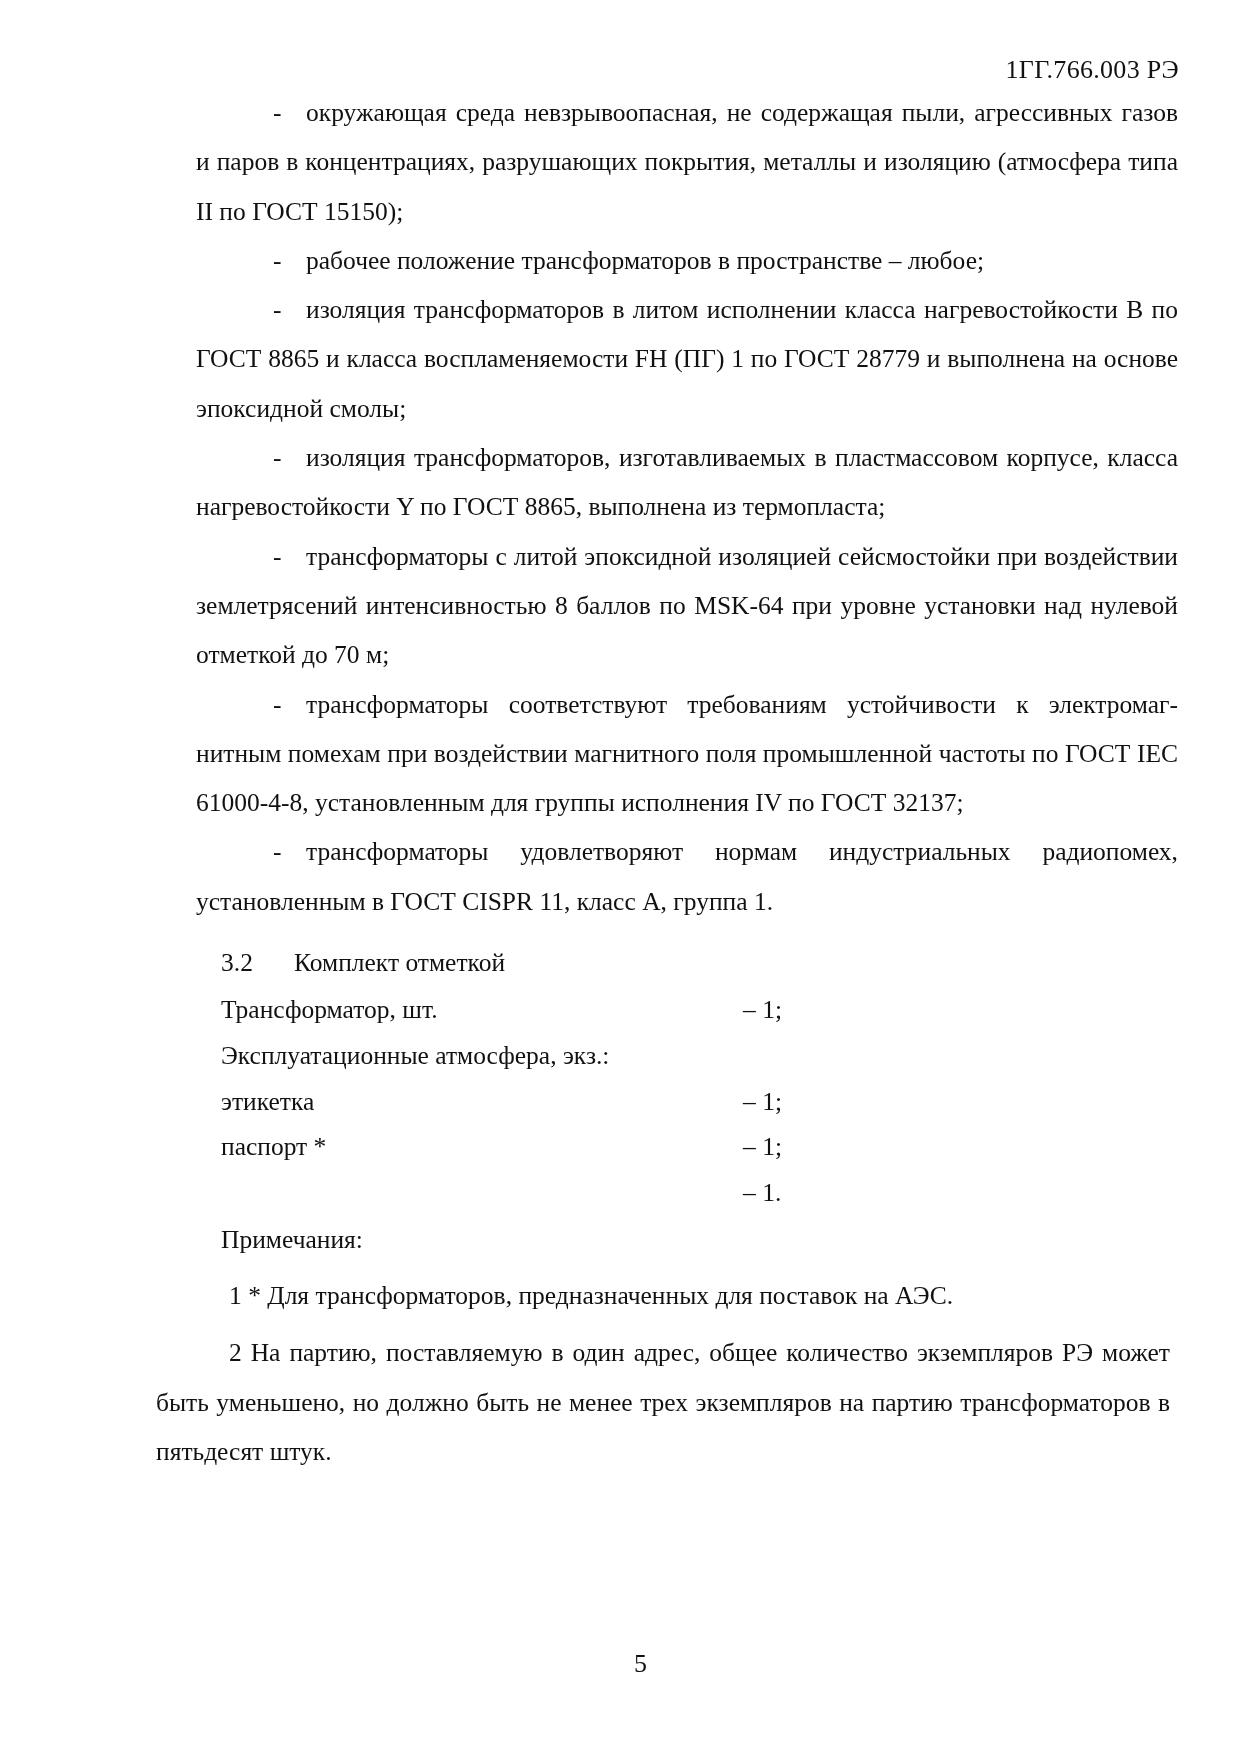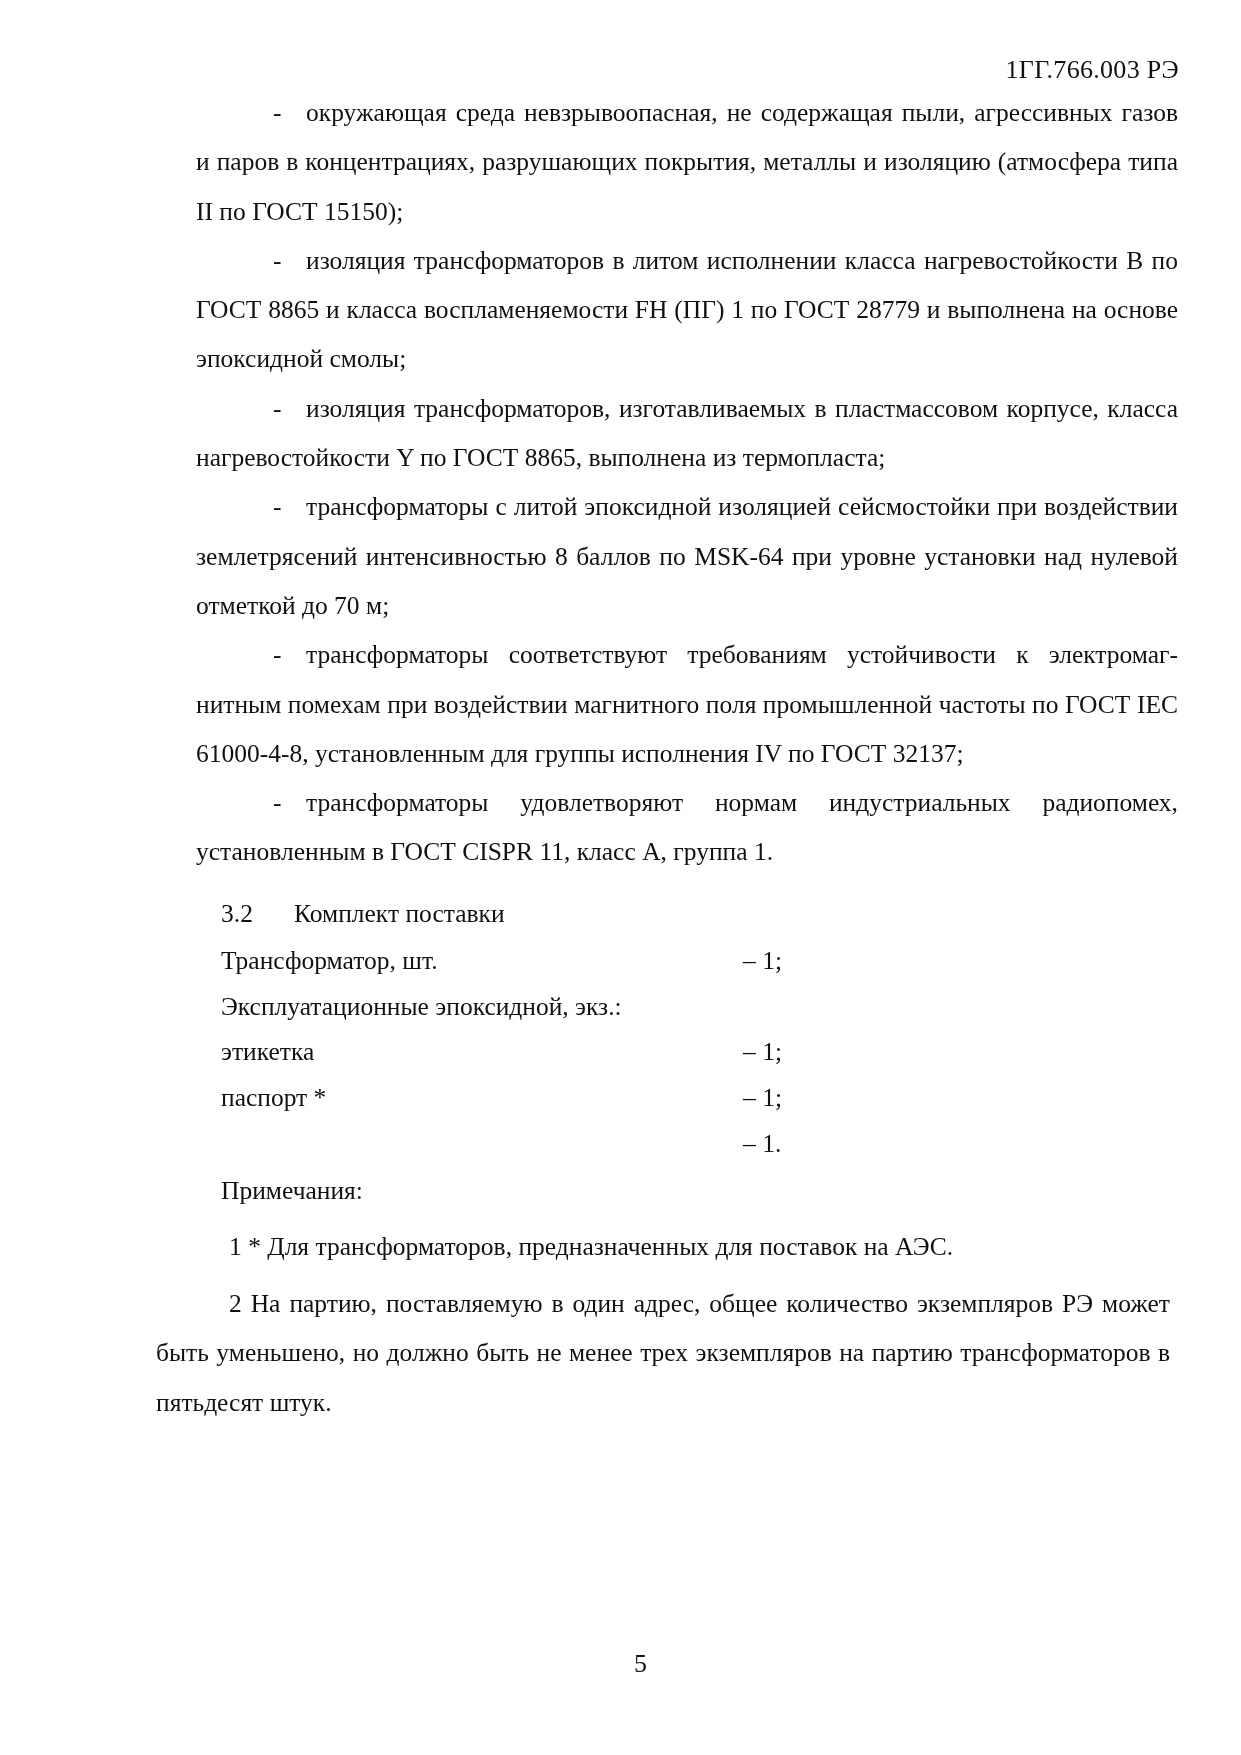--- a/index.html
+++ b/index.html
@@ -98,38 +98,39 @@
 <body>
 
 <div class="page">
 
   <div class="doc-code">1ГГ.766.003 РЭ</div>
 
   <div class="body">
 
     <p class="para bullet"><span class="dash">-</span><span>окружающая среда невзрывоопасная, не содержащая пыли, агрессивных газов и паров в концентрациях, разрушающих покрытия, металлы и изоляцию (атмосфера типа II по ГОСТ 15150);</span></p>
 
+    <p class="para bullet"><span class="dash">-</span><span>рабочее положение трансформаторов в пространстве – любое;</span></p>
 
     <p class="para bullet"><span class="dash">-</span><span>изоляция трансформаторов в литом исполнении класса нагревостойко­сти B по ГОСТ 8865 и класса воспламеняемости FH (ПГ) 1 по ГОСТ 28779 и вы­полнена на основе эпоксидной смолы;</span></p>
 
     <p class="para bullet"><span class="dash">-</span><span>изоляция трансформаторов, изготавливаемых в пластмассовом корпусе, класса нагревостойкости Y по ГОСТ 8865, выполнена из термопласта;</span></p>
 
 
     <p class="para bullet"><span class="dash">-</span><span>трансформаторы с литой эпоксидной изоляцией сейсмостойки при воз­действии землетрясений интенсивностью 8 баллов по MSK-64 при уровне уста­новки над нулевой отметкой до 70 м;</span></p>
 
 
     <p class="para bullet"><span class="dash">-</span><span>трансформаторы соответствуют требованиям устойчивости к электромаг­нитным помехам при воздействии магнитного поля промышленной частоты по ГОСТ IEC 61000-4-8, установленным для группы исполнения IV по ГОСТ 32137;</span></p>
 
     <p class="para bullet"><span class="dash">-</span><span>трансформаторы удовлетворяют нормам индустриальных радиопомех, установленным в ГОСТ CISPR 11, класс А, группа 1.</span></p>
 
-    <div class="section-heading"><span class="num">3.2</span><span>Комплект поставки</span></div>
+    <div class="section-heading"><span class="num">3.2</span><span>Комплект отметкой</span></div>
 
     <div>
       <div class="kit-row"><span>Трансформатор, шт.</span><span class="qty">– 1;</span></div>
-      <div class="kit-row"><span>Эксплуатационные эпоксидной, экз.:</span><span class="qty"></span></div>
+      <div class="kit-row"><span>Эксплуатационные атмосфера, экз.:</span><span class="qty"></span></div>
       <div class="kit-row"><span>этикетка</span><span class="qty">– 1;</span></div>
       <div class="kit-row"><span>паспорт *</span><span class="qty">– 1;</span></div>
       <div class="kit-row"><span class="qty">– 1.</span></div>
     </div>
 
     <div class="note-title">Примечания:</div>
     <p class="note">1 * Для трансформаторов, предназначенных для поставок на АЭС.</p>
     <p class="note">2 На партию, поставляемую в один адрес, общее количество экземпляров РЭ может быть уменьшено, но должно быть не менее трех экземпляров на партию трансформаторов в пятьдесят штук.</p>
 
   </div>

